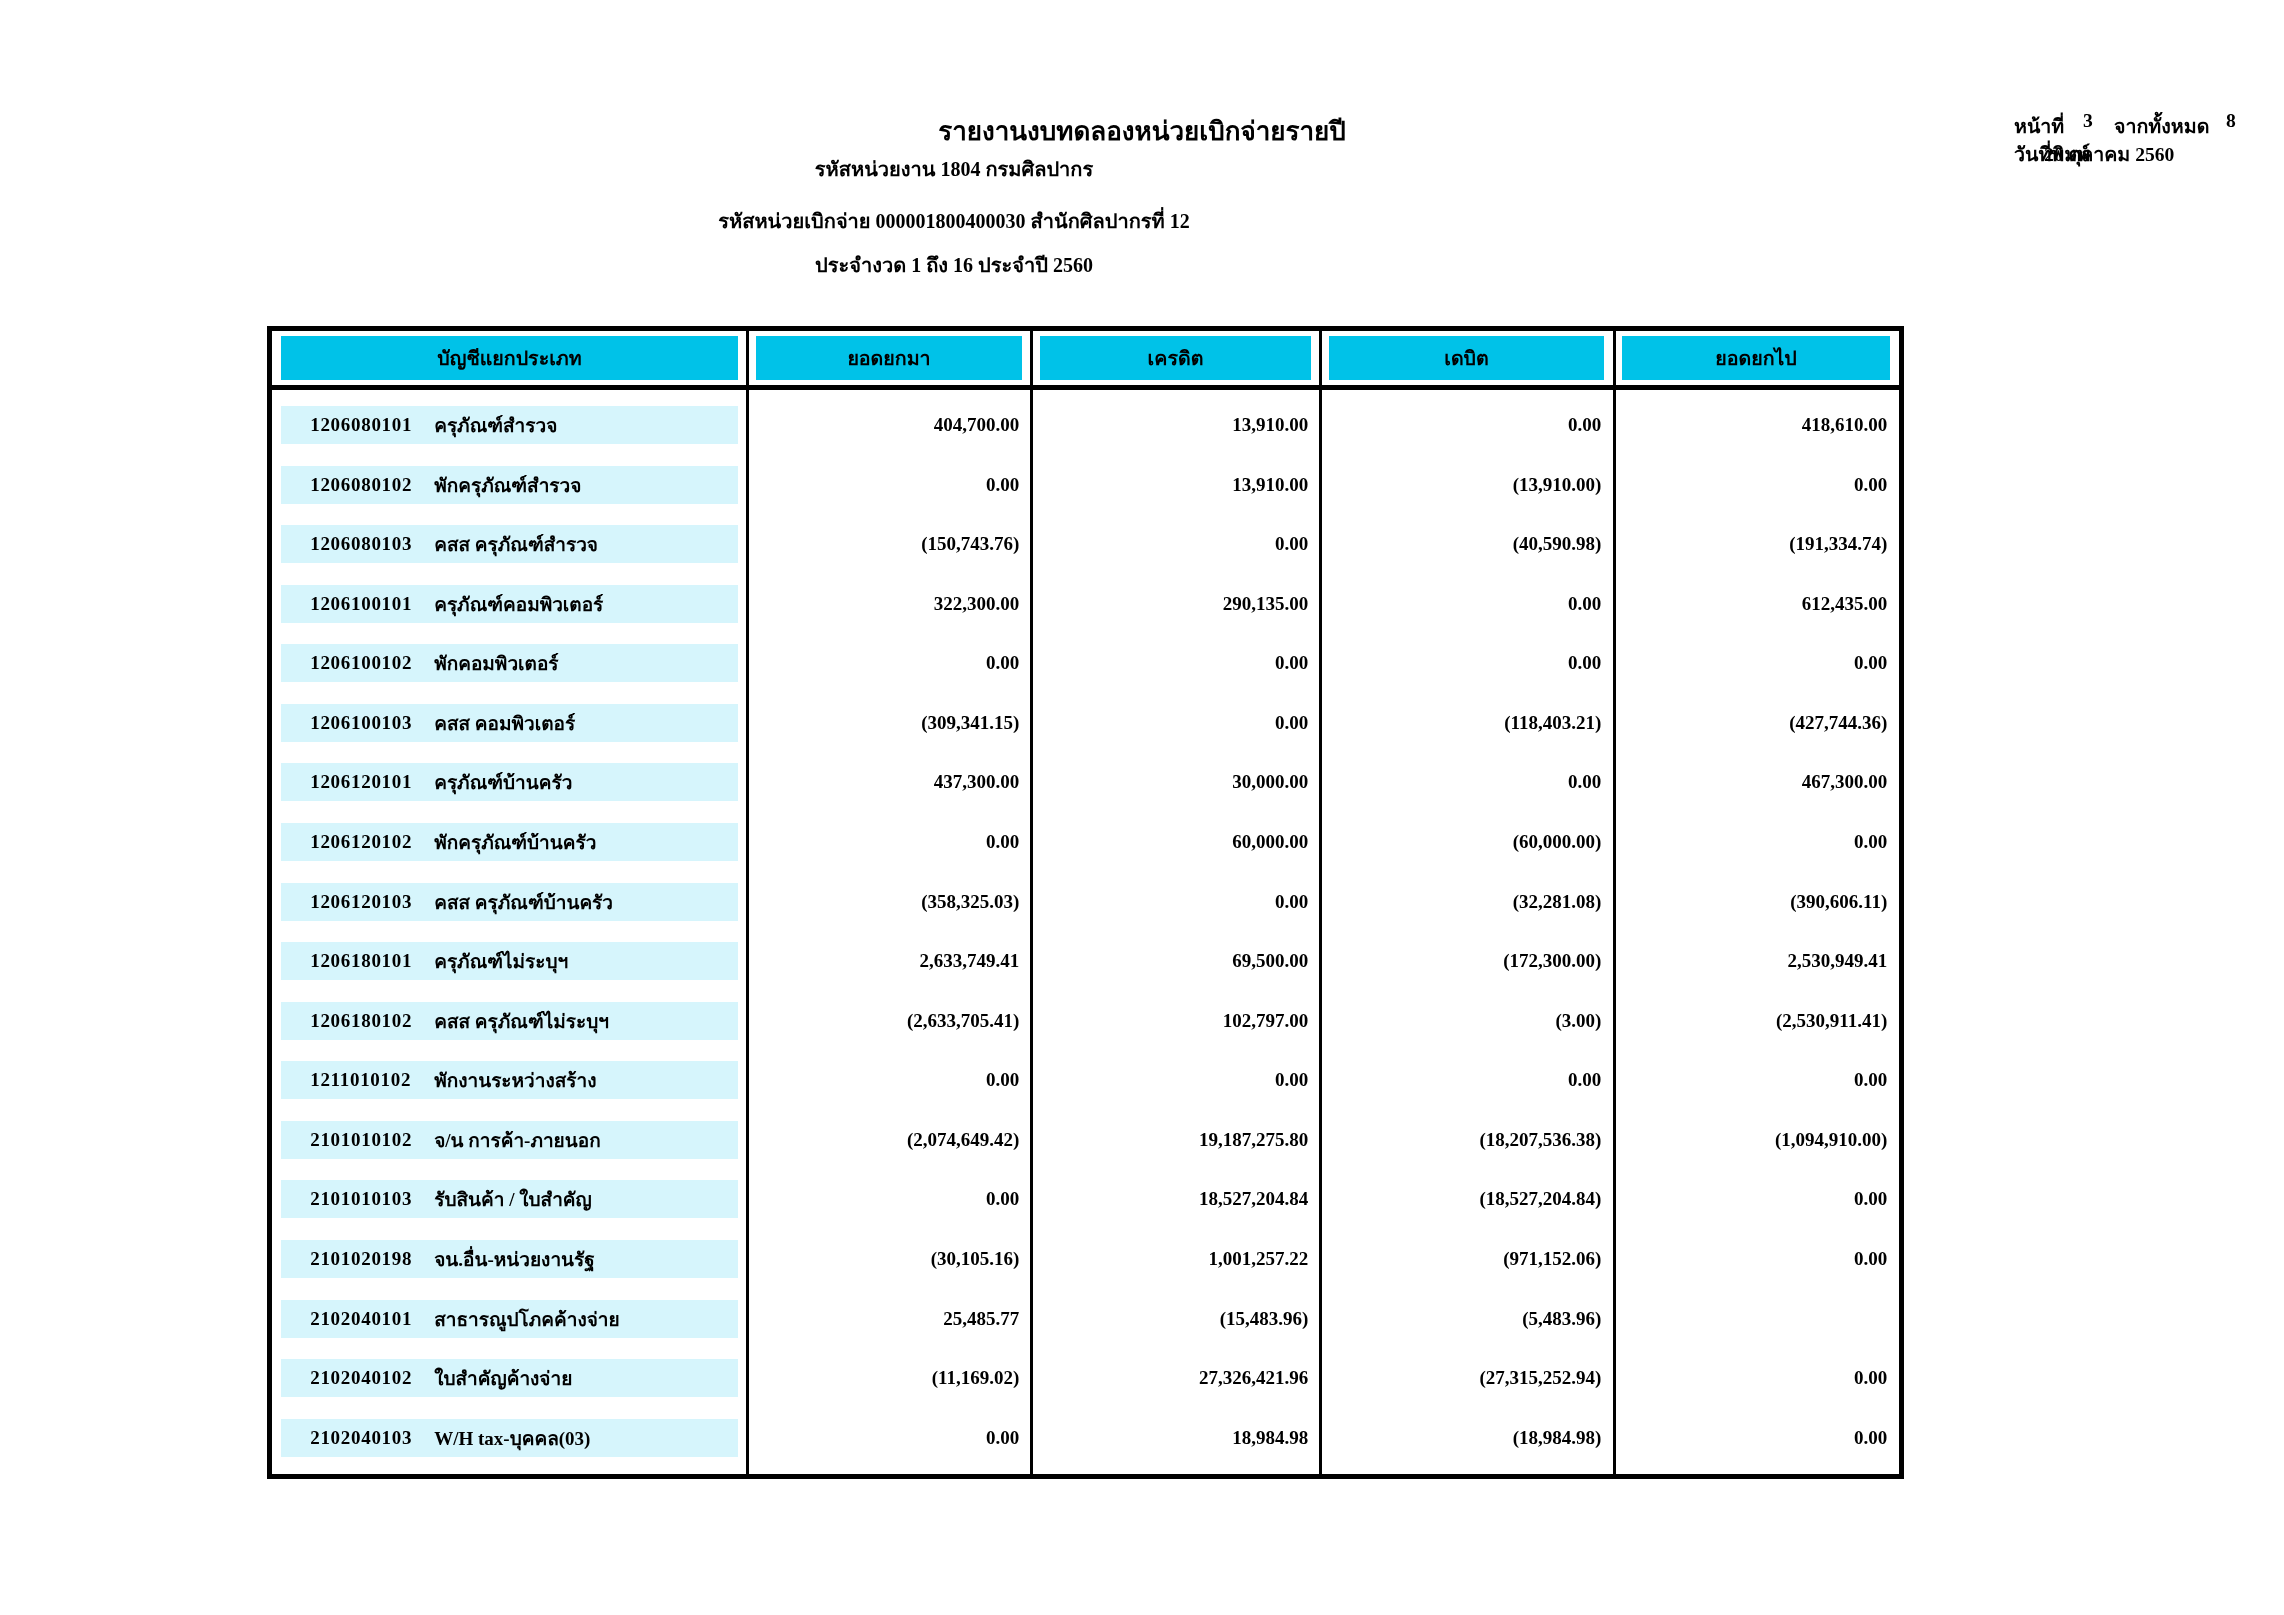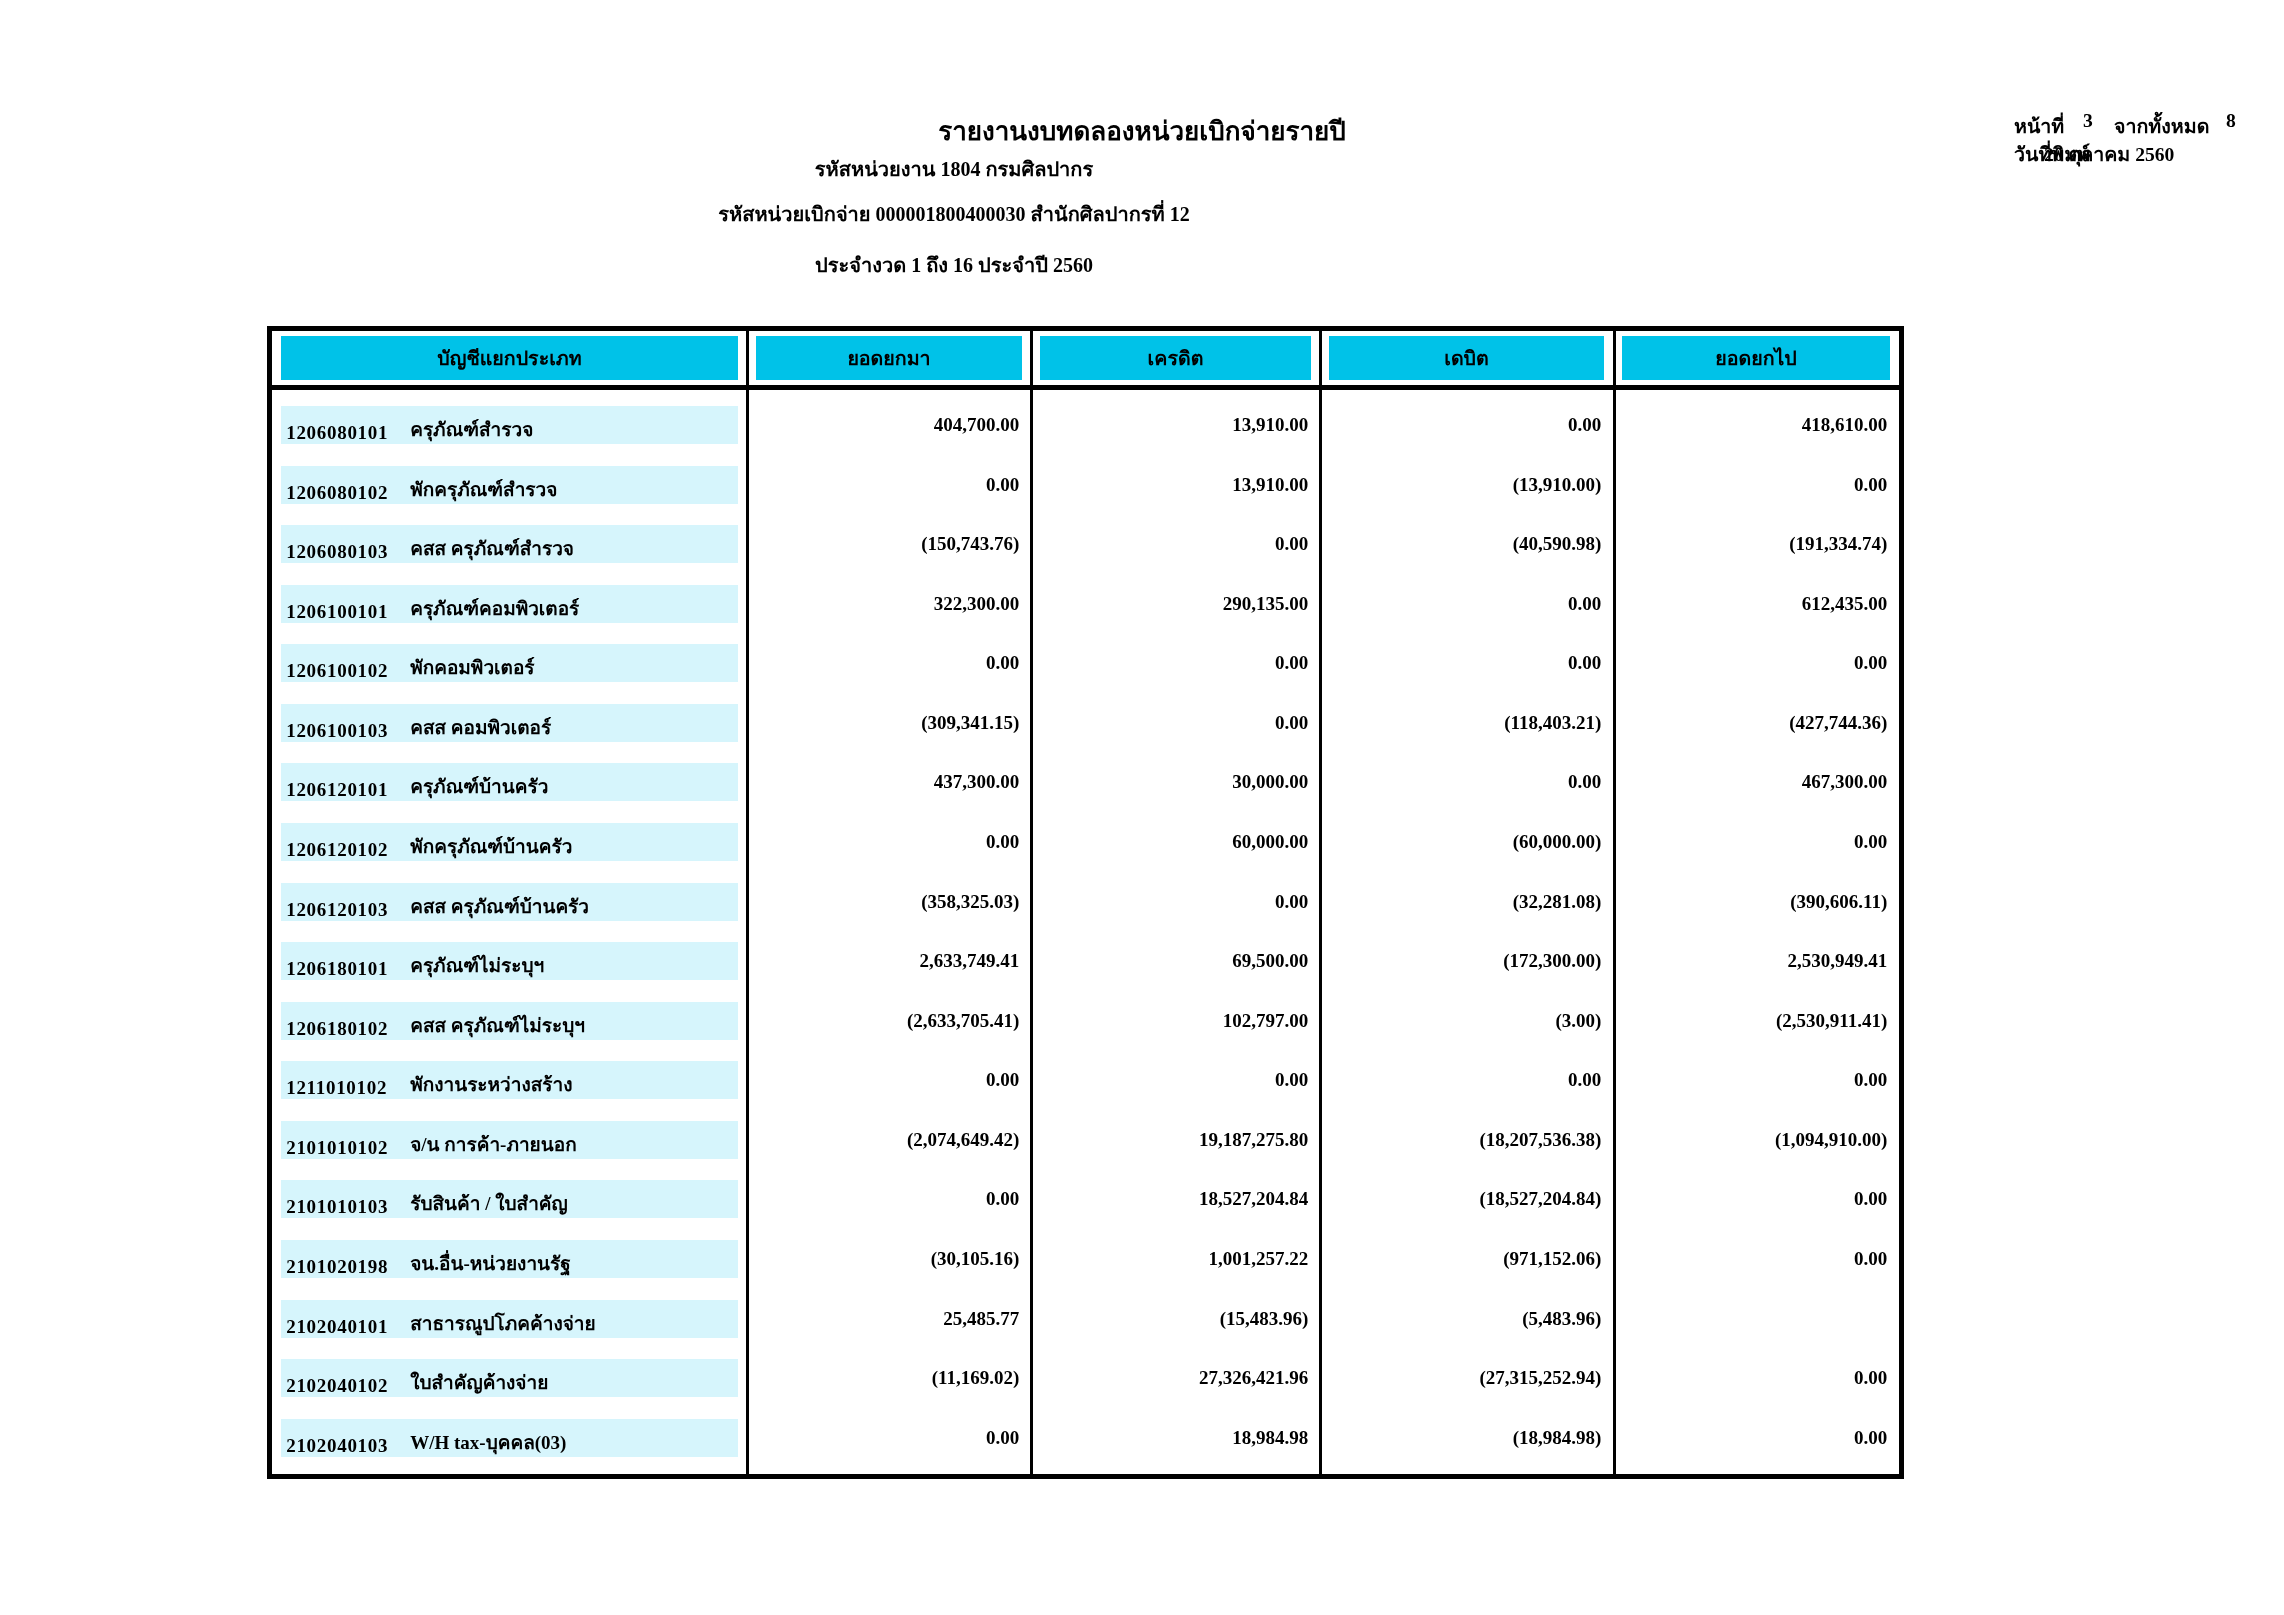--- a/index.html
+++ b/index.html
@@ -16,21 +16,21 @@
     overflow: hidden;
     font-weight: bold;
   }
   
   .report-title {
     position: absolute; left: 0; top: 110px; width: 2284px;
     text-align: center; font-size: 26px; font-weight: bold;
   }
   .report-sub { position: absolute; left: 0; width: 1908px; text-align: center; font-size: 20px; font-weight: bold; }
   .sub1 { top: 153px; }
-  .sub2 { top: 198px; }
+  .sub2 { top: 205px; }
   .sub3 { top: 249px; }
 
   .page-info { position: absolute; left: 0; top: 0; width: 2284px; height: 169px; font-size: 19.6px; }
   .page-info span { position: absolute; white-space: nowrap; margin-left: 44px; }
   .pi-page-label  { left: 1970px; top: 110px; }
   .pi-page-number { left: 2039px; top: 110px; }
   .pi-total-label { left: 2070px; top: 110px; }
   .pi-total-pages { left: 2182px; top: 110px; }
   .pi-date-label  { left: 1970px; top: 138px; }
   .pi-date-value  { left: 2000px; top: 138px; }
@@ -73,22 +73,22 @@
   }
 
   .trow {
     display: grid;
     grid-template-columns: 475px 284px 289px 293px auto;
   }
   .cell { box-sizing: border-box; display: flex; align-items: center; }
   .c-acct { padding: 0 9px; }
   .band {
     flex: 1; height: 38px; background: var(--band);
-    display: flex; align-items: flex-end;
-    font-size: 19px; font-weight: bold; white-space: nowrap; overflow: hidden;
+    display: flex; align-items: center;
+    font-size: 19px; font-weight: bold; white-space: nowrap; overflow: hidden; padding-left: 24px;
   }
   .code { display: inline-block; width: 99px; margin-left: 5.2px; letter-spacing: 0.7px; }
   .acct-name { margin-left: 25px; }
   .c-num {
     justify-content: flex-end; padding-right: 11.7px;
     font-size: 19px; font-weight: bold; white-space: nowrap;
   }
 </style>
 </head>
 <body>

